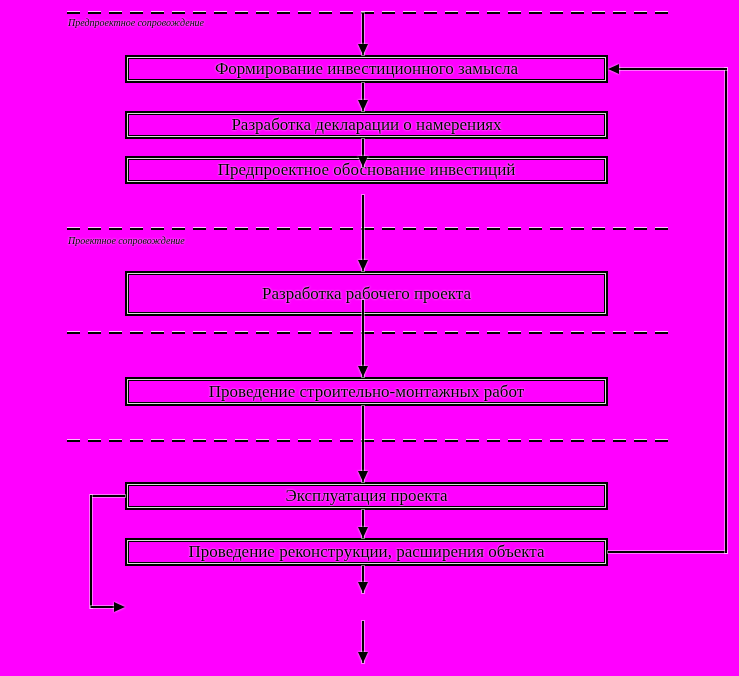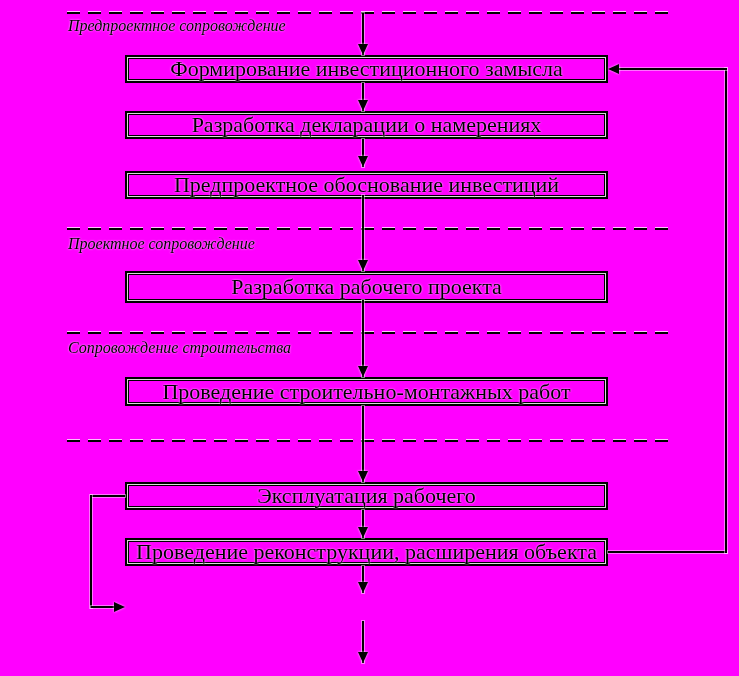--- a/index.html
+++ b/index.html
@@ -18,40 +18,40 @@
     width: 605px;
     height: 2px;
     background: repeating-linear-gradient(90deg, #000 0 13px, transparent 13px 21px);
     filter: drop-shadow(0 -1px 0 rgba(255,255,255,0.75));
   }
   
   .section-label {
     position: absolute;
     left: 68px;
     font-style: italic;
-    font-size: 16px;
+    font-size: 10px;
     color: #000;
     white-space: nowrap;
     text-shadow: 0 0 2px rgba(255,255,255,0.9);
   }
   
   .fbox {
     position: absolute;
     left: 125px;
     width: 483px;
     height: 28px;
     box-sizing: border-box;
     border: 2px solid #000;
     box-shadow: inset 0 0 0 1px rgba(255,255,255,0.85), inset 0 0 0 2px #000;
     display: flex;
     align-items: center;
     justify-content: center;
   }
   .fbox span {
-    font-size: 22px;
+    font-size: 17px;
     color: #000;
     white-space: nowrap;
     text-shadow: 0 0 2px rgba(255,255,255,0.9);
   }
   
   .seg {
     position: absolute;
     background: #000;
     box-shadow: 0 0 0 1px rgba(255,255,255,0.45);
   }
@@ -68,39 +68,38 @@
 
 <div class="stage">
 
   <div class="dash" style="top:12px"></div>
   <div class="dash" style="top:228px"></div>
   <div class="dash" style="top:332px"></div>
   <div class="dash" style="top:440px"></div>
 
   <div class="section-label" style="top:17px">Предпроектное сопровождение</div>
   <div class="section-label" style="top:235px">Проектное сопровождение</div>
-  <div class="section-label" style="top:339px">Сопровождение строительства</div>
 
   <div class="fbox" style="top:55px">
     <span>Формирование инвестиционного замысла</span>
   </div>
   <div class="fbox" style="top:111px">
     <span>Разработка декларации о намерениях</span>
   </div>
-  <div class="fbox" style="top:171px">
+  <div class="fbox" style="top:156px">
     <span>Предпроектное обоснование инвестиций</span>
   </div>
-  <div class="fbox" style="top:271px;height:32px">
+  <div class="fbox" style="top:271px;height:45px">
     <span>Разработка рабочего проекта</span>
   </div>
   <div class="fbox" style="top:377px;height:29px">
     <span>Проведение строительно-монтажных работ</span>
   </div>
   <div class="fbox" style="top:482px">
-    <span>Эксплуатация рабочего</span>
+    <span>Эксплуатация проекта</span>
   </div>
   <div class="fbox" style="top:538px">
     <span>Проведение реконструкции, расширения объекта</span>
   </div>
 
   <div class="seg v" style="left:362px;top:13px;height:42px"></div>
   <div class="seg v" style="left:362px;top:83px;height:28px"></div>
   <div class="seg v" style="left:362px;top:139px;height:28px"></div>
   <div class="seg v" style="left:362px;top:195px;height:76px"></div>
   <div class="seg v" style="left:362px;top:300px;height:77px"></div>

